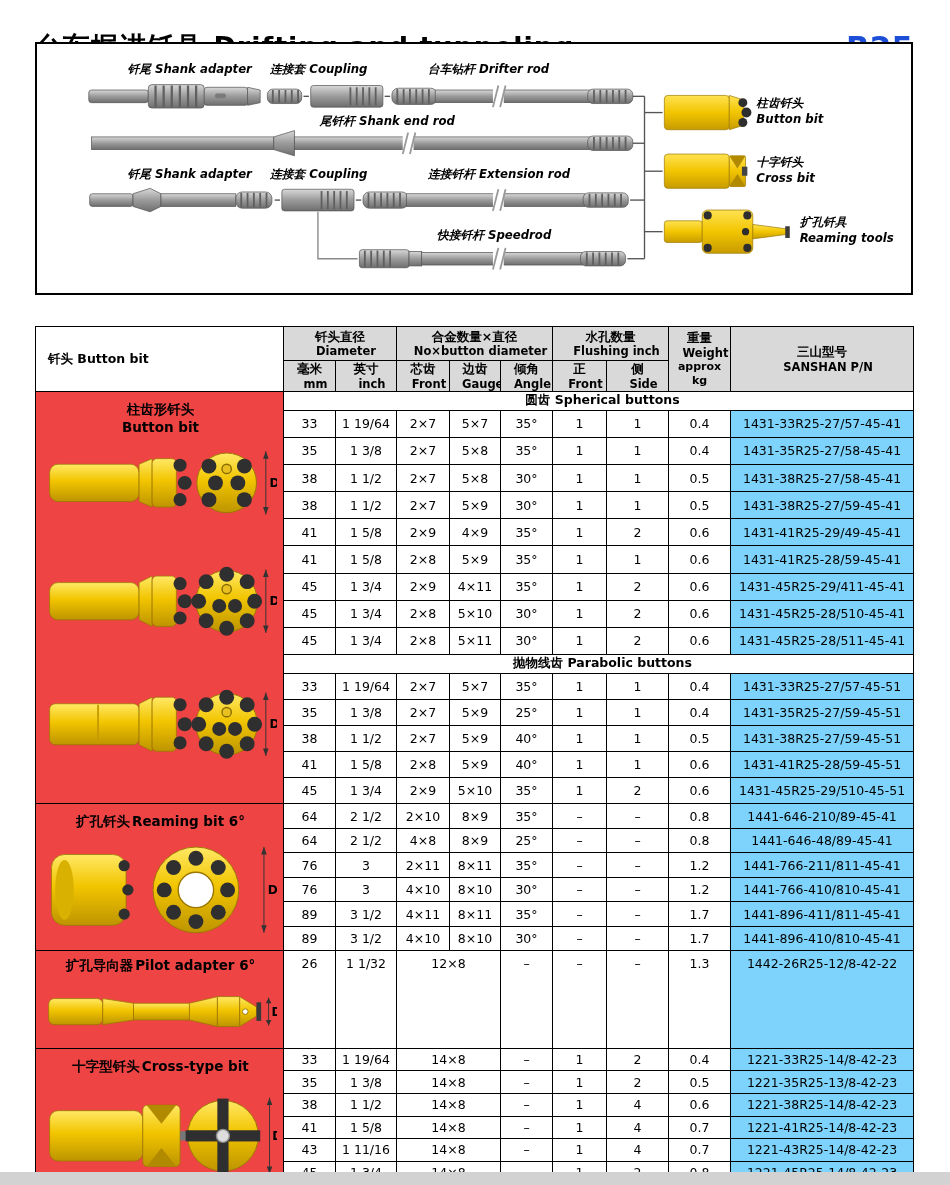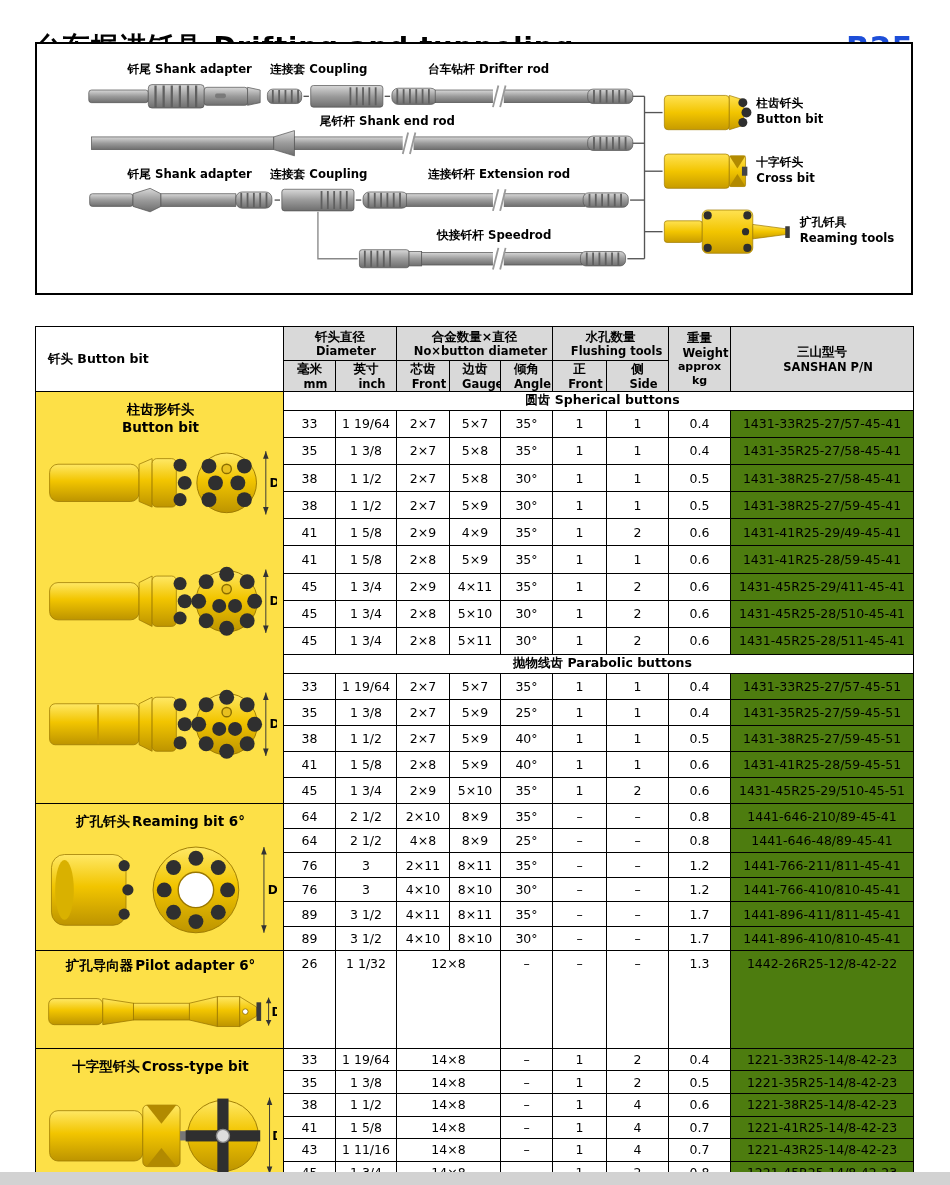--- a/index.html
+++ b/index.html
@@ -8,21 +8,21 @@
   .page { position:relative; width:950px; height:1185px; background:#fff; }
 
   
   .titlebar { position:absolute; left:35px; top:16px; width:878px; height:38px;
               display:flex; justify-content:space-between; align-items:center;margin-top:12px; }
   .title-main { font-size:27px; font-weight:bold; letter-spacing:1px; color:#000; white-space:nowrap; }
   .title-model { font-size:31px; font-weight:bold; color:#1d4ed8; }
 
   
   .diagram-box { position:absolute; left:35px; top:42px; width:878px; height:253px;
-                 border:2px solid #000; background:#fff; }
+                 border:2px solid #000; background:#fff;font-style:italic; }
   .diagram-box svg { display:block; width:100%; height:100%; }
   text.dlabel { font-family:"DejaVu Sans","Liberation Sans",sans-serif;
                 font-size:13px; font-weight:bold; fill:#000; }
 
   
   table.main { position:absolute; left:35px; top:326px; width:878px;
                border-collapse:collapse; table-layout:fixed; }
   table.main td, table.main th { border:1px solid #000; text-align:center;
                font-size:12.5px; color:#000; overflow:hidden; }
   table.main th { background:#d9d9d9; font-weight:bold; line-height:1.25; }
@@ -31,22 +31,22 @@
   .drillbit-title { font-size:22px; font-weight:bold; text-align:left !important; padding-left:12px;
                     background:#fff !important; }
   tr.hdr1 th { height:34px; }
   tr.hdr2 th { height:30px;text-align:center; }
   td.section-head { text-align:left; font-weight:bold; padding-left:8px; height:18px; font-size:12.5px; }
   tr.rows-button-bit-s td { height:26px; }
   tr.rows-button-bit-p td { height:25px; }
   tr.rows-reaming-bit td { height:22px; }
   tr.rows-pilot-adapter td { height:92px; vertical-align:top; padding-top:5px; }
   tr.rows-cross-bit td { height:22px; }
-  td.pn-cell { background:#4d7c0f; font-size:12px; }
-  td.product-cell { vertical-align:top; text-align:left; padding:8px 6px 4px 8px; background:#fde047; }
+  td.pn-cell { background:#7dd3fc; font-size:12px; }
+  td.product-cell { vertical-align:top; text-align:left; padding:8px 6px 4px 8px; background:#ef4444; }
   .product-name { font-size:13.5px; font-weight:bold; line-height:1.35; margin-bottom:4px; white-space:nowrap; }
   .product-name.two-line span { display:block; }
   .product-name span.en-part { margin-left:2px; }
   .product-name.two-line span.en-part { margin-left:0; }
   td.product-cell svg { display:block; width:100%; }
 
   text.dimD { font-family:"DejaVu Sans","Liberation Sans",sans-serif;
               font-size:13px; font-weight:bold; fill:#000; }
 
   
@@ -320,21 +320,21 @@
         <th colspan="2">
           <div>钎头直径</div>
             <div class="en">Diameter</div>
         </th>
         <th colspan="3">
           <div>合金数量×直径</div>
             <div class="en">No×button diameter</div>
         </th>
         <th colspan="2">
           <div>水孔数量</div>
-            <div class="en">Flushing tools</div>
+            <div class="en">Flushing inch</div>
         </th>
         <th rowspan="2">
           <div>重量</div>
             <div class="en">Weight</div>
             <div class="sub">approx kg</div>
         </th>
         <th rowspan="2">
           <div>三山型号</div>
             <div class="en">SANSHAN P/N</div>
         </th>
@@ -771,21 +771,21 @@
           <td class="pn-cell">1221-33R25-14/8-42-23</td>
         </tr>
         <tr class="data-row rows-cross-bit">
           <td>35</td>
           <td>1 3/8</td>
           <td colspan="2">14×8</td>
           <td>–</td>
           <td>1</td>
           <td>2</td>
           <td>0.5</td>
-          <td class="pn-cell">1221-35R25-14/8-42-23</td>
+          <td class="pn-cell">1221-35R25-13/8-42-23</td>
         </tr>
         <tr class="data-row rows-cross-bit">
           <td>38</td>
           <td>1 1/2</td>
           <td colspan="2">14×8</td>
           <td>–</td>
           <td>1</td>
           <td>4</td>
           <td>0.6</td>
           <td class="pn-cell">1221-38R25-14/8-42-23</td>

